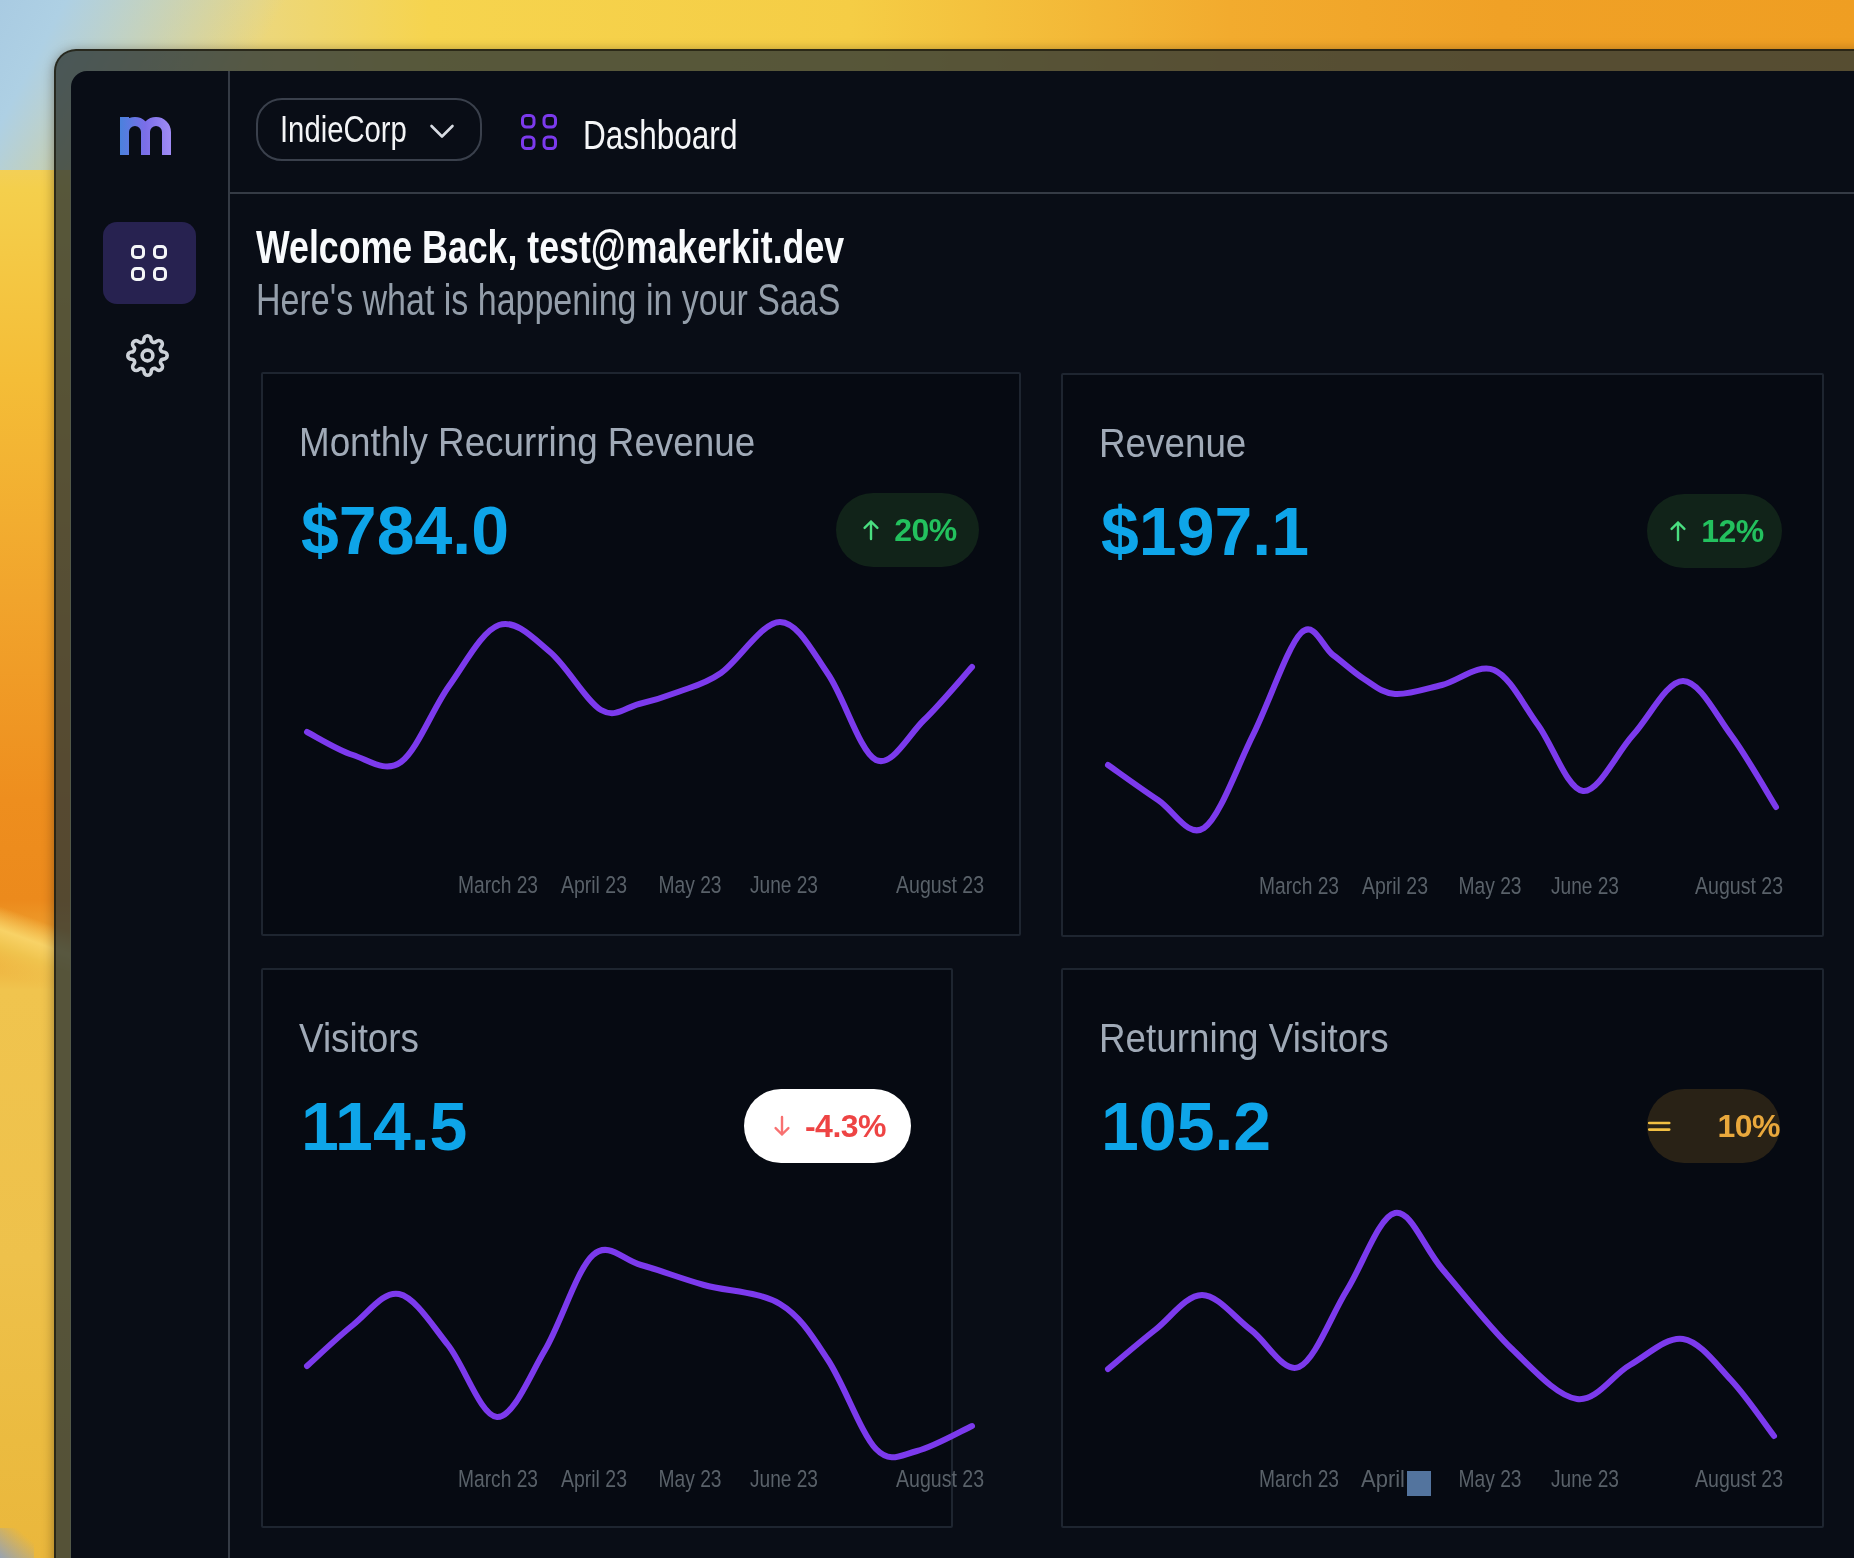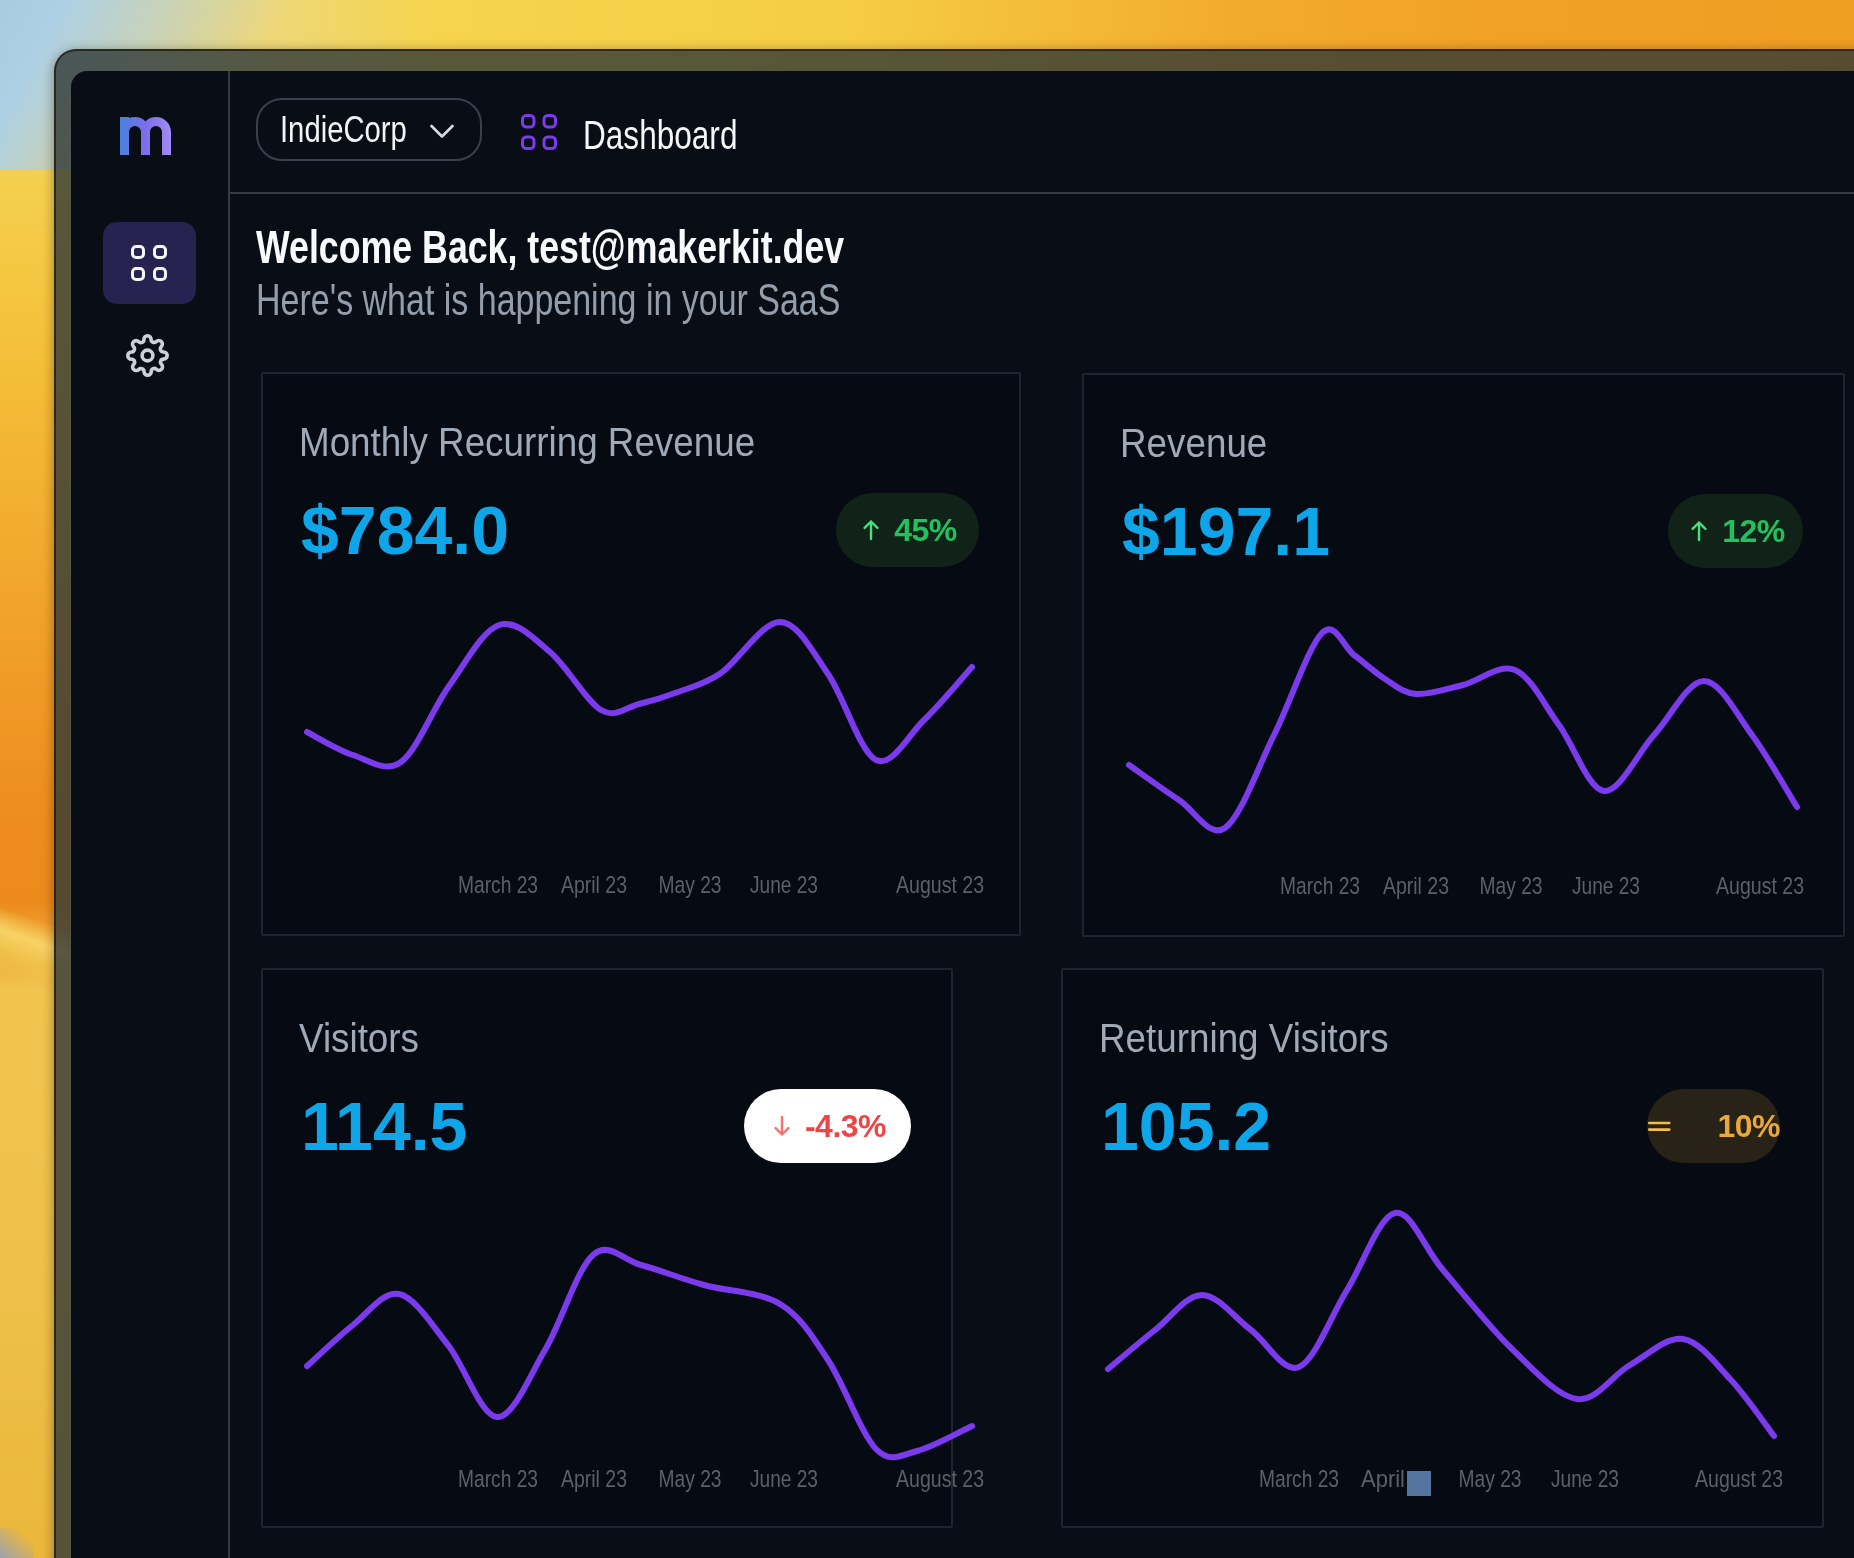--- a/index.html
+++ b/index.html
@@ -26,21 +26,21 @@
   .tenant .tn { font-size:37px; color:#f3f4f6; transform:scaleX(0.79); transform-origin:0 50%; display:inline-block; white-space:nowrap; margin-right:-33px; }
   .tenant svg { margin-left:22px; }
   .dashicon { position:absolute; left:450px; top:43px; }
   .dashlabel { position:absolute; left:512px; top:44px; font-size:41px; line-height:41px; color:#f5f6f8; font-weight:400; transform:scaleX(0.77); transform-origin:0 50%; white-space:nowrap; }
 
   .h1 { position:absolute; left:185px; top:152px; font-size:47px; line-height:47px; font-weight:700; color:#f8fafc; transform:scaleX(0.76); transform-origin:0 50%; white-space:nowrap; }
   .h2 { position:absolute; left:185px; top:206px; font-size:45px; line-height:45px; font-weight:400; color:#949eaa; transform:scaleX(0.755); transform-origin:0 50%; white-space:nowrap; }
 
   .card { position:absolute; border:2px solid #1e2530; border-radius:2px; background:#060a12; }
   .c1 { left:190px; top:301px; width:760px; height:564px; }
-  .c2 { left:990px; top:302px; width:763px; height:564px;margin-left:21px; }
+  .c2 { left:990px; top:302px; width:763px; height:564px; }
   .c3 { left:190px; top:897px; width:692px; height:560px; }
   .c4 { left:990px; top:897px; width:763px; height:560px; }
   .ctitle { position:absolute; left:36px; top:48px; font-size:40px; line-height:40px; font-weight:400; color:#a0aab7; transform:scaleX(0.92); transform-origin:0 50%; white-space:nowrap; }
   .cnum { position:absolute; left:38px; top:122px; font-size:68px; line-height:68px; font-weight:700; color:#0ea5e9; }
   .badge { position:absolute; top:119px; height:74px; border-radius:37px; display:flex; align-items:center; justify-content:center; font-size:32px; font-weight:700; letter-spacing:-0.5px; }
   .badge svg { margin-right:10px; }
   .bgreen { background:#112319; color:#23c15e; }
   .bred { background:#ffffff; color:#ee4444; }
   .bamber { background:#292216; color:#e9a83c; }
   .chart { position:absolute; left:0; top:0; }
@@ -102,21 +102,21 @@
   <div class="h1">Welcome Back, test@makerkit.dev</div>
   <div class="h2">Here's what is happening in your SaaS</div>
 
   <div class="card c1">
     <div class="ctitle">Monthly Recurring Revenue</div>
     <div class="cnum">$784.0</div>
     <div class="badge bgreen" style="right:40px; width:143px;">
       <svg width="26" height="26" viewBox="0 0 26 26" fill="none" stroke="#4ade80" stroke-width="2.4" stroke-linecap="round" stroke-linejoin="round">
             <path d="M13 22 V4.5 M6.6 10.9 L13 4.5 L19.4 10.9"></path>
           </svg>
-      <span>45%</span>
+      <span>20%</span>
     </div>
     <svg class="chart" width="760" height="564" viewBox="0 0 760 564" fill="none">
       <path d="M44,358 C51.7,361.8 74.3,376.0 90,381 C105.7,386.0 122.0,399.5 138,388 C154.0,376.5 169.7,334.8 186,312 C202.3,289.2 219.2,256.7 236,251 C252.8,245.3 270.0,263.8 287,278 C304.0,292.2 323.2,327.3 338,336 C352.8,344.7 363.2,333.0 376,330 C388.8,327.0 401.3,323.2 415,318 C428.7,312.8 441.0,310.7 458,299 C475.0,287.3 499.2,247.8 517,248 C534.8,248.2 549.0,277.0 565,300 C581.0,323.0 597.0,378.3 613,386 C629.0,393.7 645.0,361.5 661,346 C677.0,330.5 701.0,301.8 709,293" stroke="#7c3aed" stroke-width="6" stroke-linecap="round"></path>
       <text class="xlab" x="235" y="519" text-anchor="middle" textLength="80" lengthAdjust="spacingAndGlyphs">March 23</text>
       <text class="xlab" x="331" y="519" text-anchor="middle" textLength="66" lengthAdjust="spacingAndGlyphs">April 23</text>
       <text class="xlab" x="427" y="519" text-anchor="middle" textLength="63" lengthAdjust="spacingAndGlyphs">May 23</text>
       <text class="xlab" x="521" y="519" text-anchor="middle" textLength="68" lengthAdjust="spacingAndGlyphs">June 23</text>
       <text class="xlab" x="677" y="519" text-anchor="middle" textLength="88" lengthAdjust="spacingAndGlyphs">August 23</text>
     </svg>
   </div>

